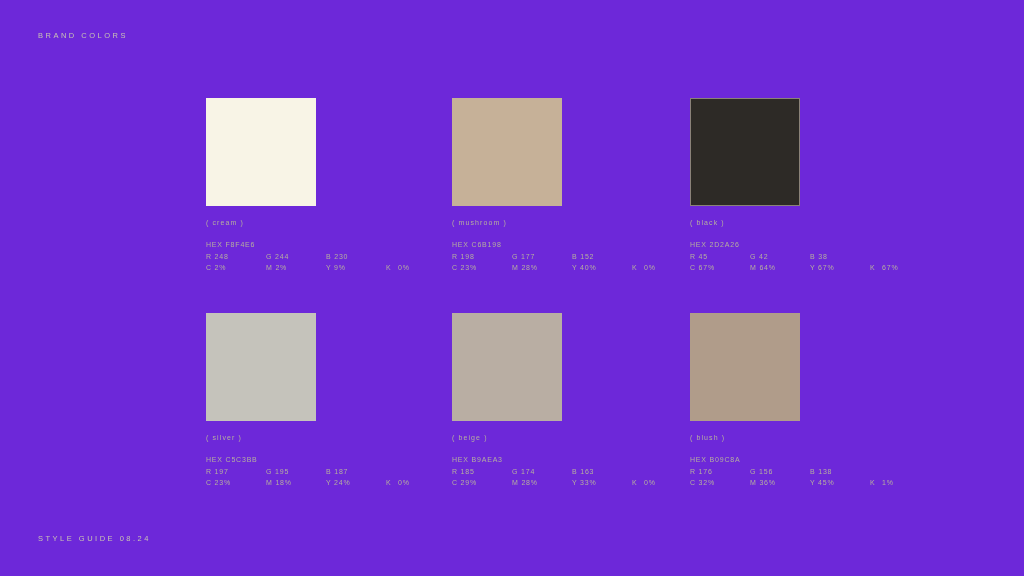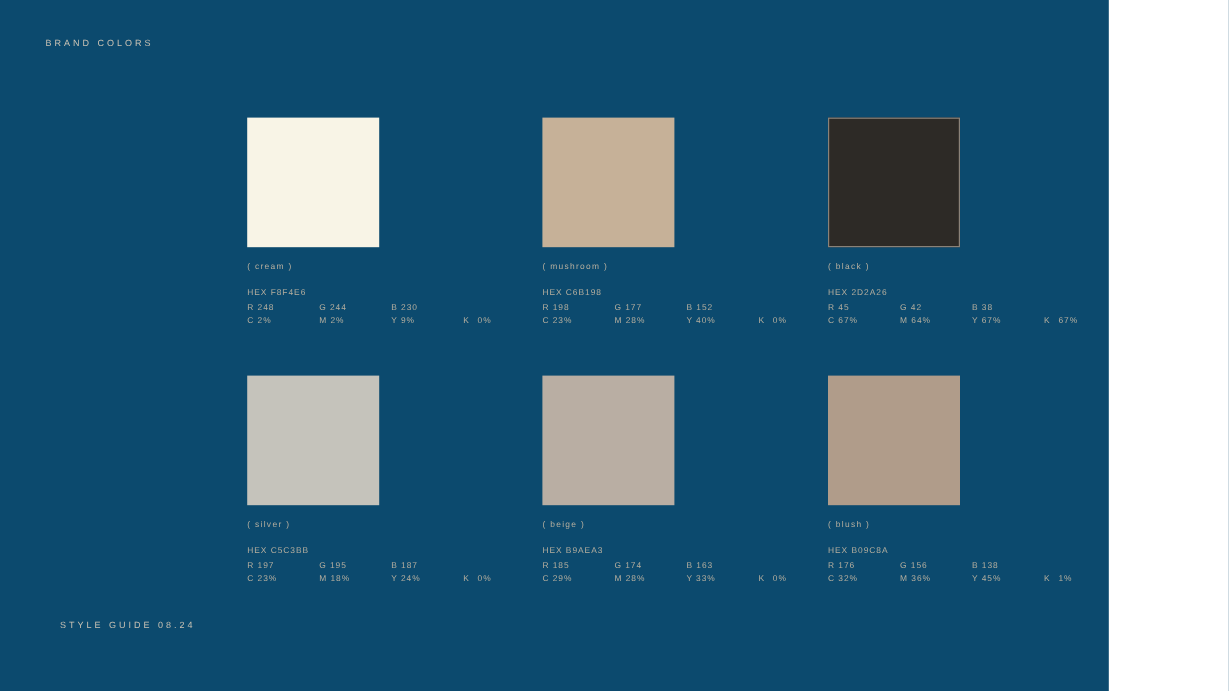--- a/index.html
+++ b/index.html
@@ -7,46 +7,45 @@
     padding: 0;
   }
   body {
     width: 1024px;
     height: 576px;
     overflow: hidden;
     font-family: "Liberation Sans", sans-serif;
   }
   #page {
     position: relative;
-    width: 924px;
+    width: 1024px;
     height: 576px;
-    background: #0c4a6e;
+    background: #6d28d9;
   }
 
   
   #header-label {
     position: absolute;
     left: 38px;
     top: 31px;
     font-size: 7.5px;
     letter-spacing: 2.5px;
     color: #c9c2b4;
     text-transform: uppercase;
     white-space: nowrap;
   }
   #footer-label {
     position: absolute;
     left: 38px;
-    top: 516px;
+    top: 534px;
     font-size: 7.5px;
     letter-spacing: 2.5px;
     color: #c9c2b4;
     text-transform: uppercase;
     white-space: nowrap;
-    margin-left: 12px;
   }
 
   
   #swatch-grid {
     position: absolute;
     left: 206px;
     top: 98px;
     width: 725px;
     display: grid;
     grid-template-columns: 246px 238px 241px;

